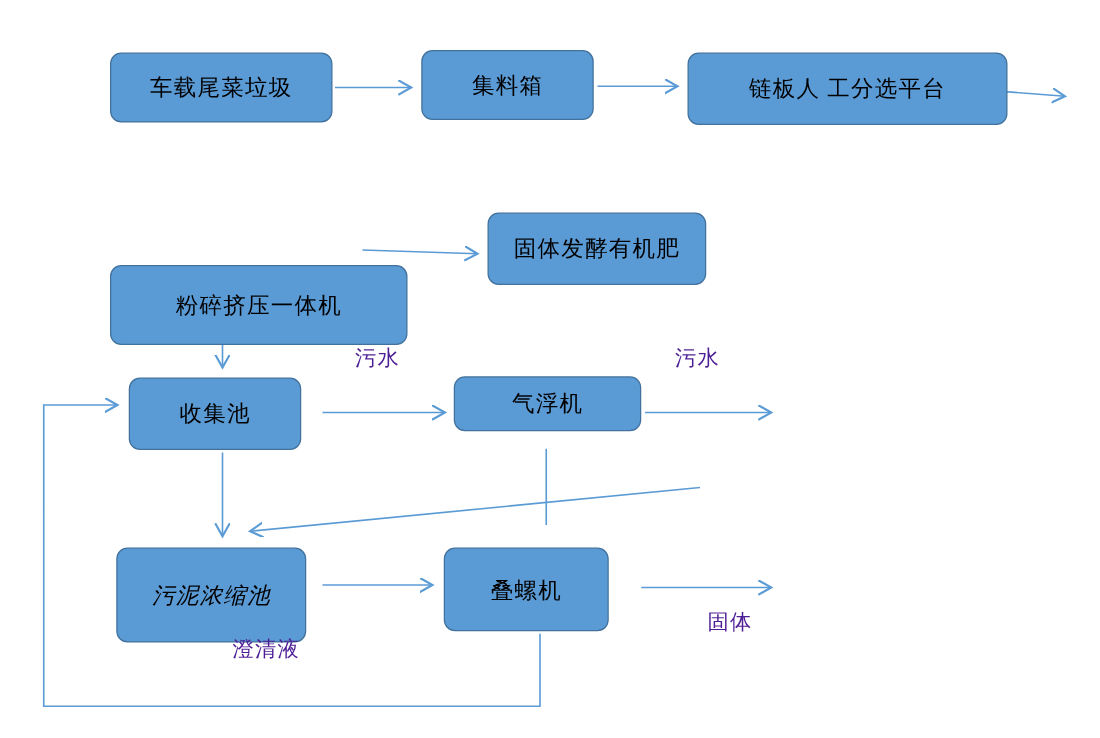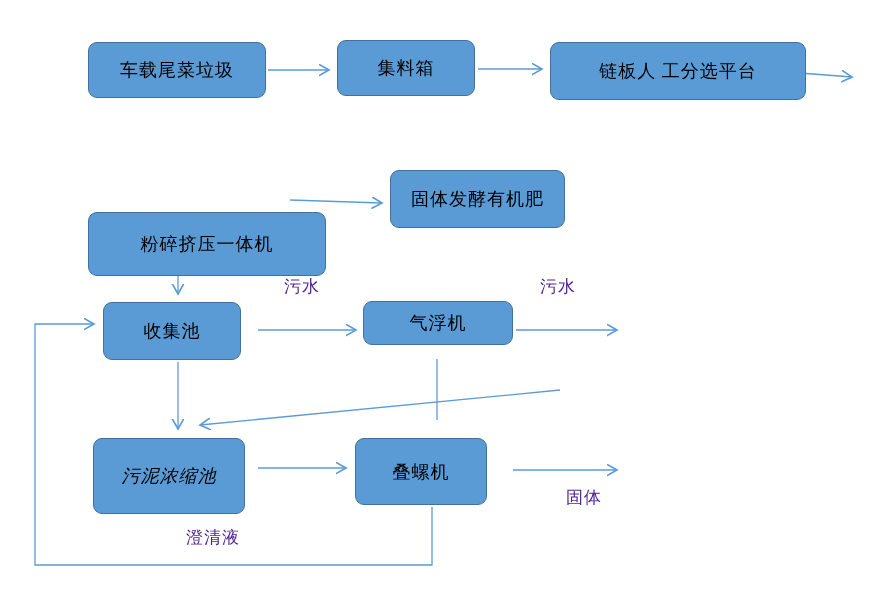--- a/index.html
+++ b/index.html
@@ -90,15 +90,15 @@
 
   <div class="node" style="left:355px; top:438px; width:132px; height:67px;">叠螺机</div>
 
 
   <div class="edge-label" style="left:284px; top:275px;">污水</div>
 
   <div class="edge-label" style="left:540px; top:275px;">污水</div>
 
   <div class="edge-label" style="left:566px; top:446px;margin-top:40px;">固体</div>
 
-  <div class="edge-label" style="left:186px; top:526px;">澄清液</div>
+  <div class="edge-label" style="left:186px; top:508px;">澄清液</div>
 
 </div>
 
 </body></html>

